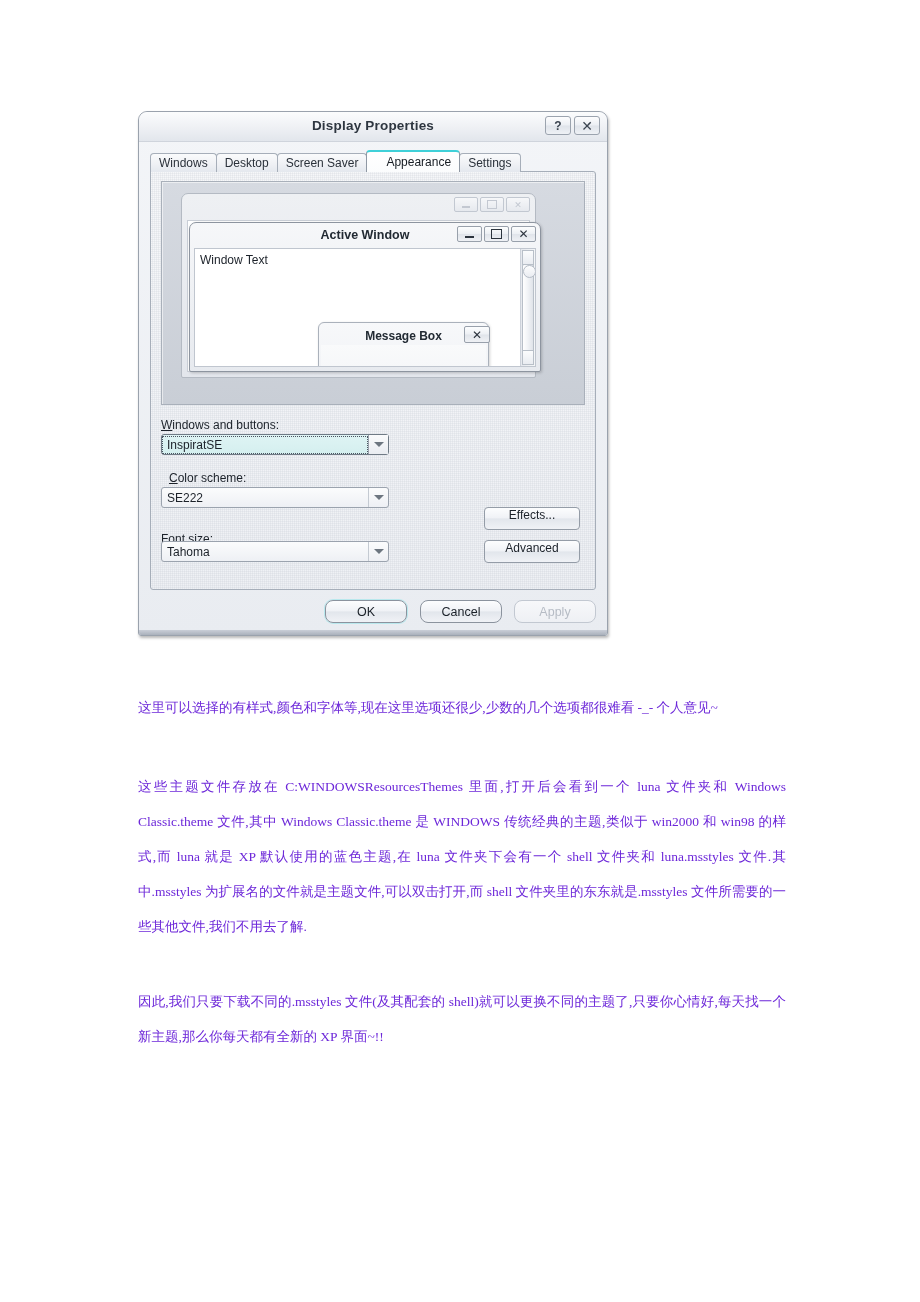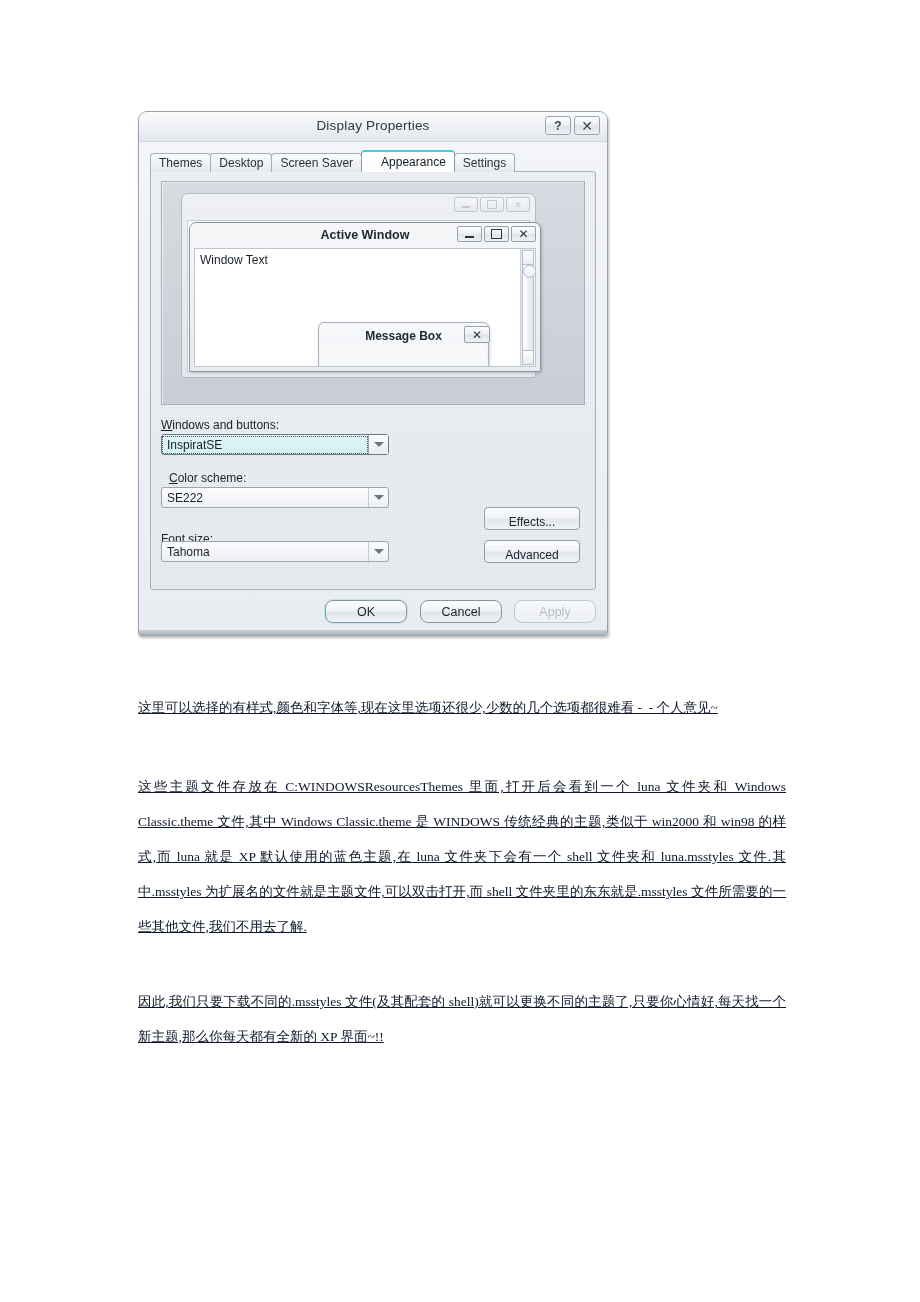--- a/index.html
+++ b/index.html
@@ -44,21 +44,21 @@
     height: 29px;
     border-radius: 8px 8px 0 0;
     background: linear-gradient(to bottom, #fbfcfd 0%, #eef0f4 55%, #e2e6ec 100%);
     border-bottom: 1px solid #cfd4dc;
   }
   .titlebar-text {
     position: absolute;
     left: 0; right: 0; top: 6px;
     text-align: center;
     font-size: 13.5px;
-    font-weight: normal;
+    font-weight: bold;
     color: #2e3640;
     letter-spacing: .2px;
   }
   .caption-buttons {
     position: absolute;
     right: 7px;
     top: 4px;
     display: flex;
     gap: 3px;
   }
@@ -404,21 +404,21 @@
   
   .side-btn {
     position: absolute;
     width: 96px;
     height: 23px;
     box-sizing: border-box;
     border: 1px solid #949ca7;
     border-radius: 4px;
     background: linear-gradient(to bottom, #fcfdfe 0%, #f0f2f6 47%, #e2e6ec 52%, #f0f2f6 100%);
     display: flex;
-    align-items: flex-end;
+    align-items: flex-start;
     justify-content: center;
     font-size: 12px;
     color: #1b2129;
   }
 
   
   .bottom-btn {
     position: absolute;
     width: 82px;
     height: 23px;
@@ -440,22 +440,21 @@
   }
 
   
   .doc {
     position: absolute;
     left: 138px;
     top: 690px;
     width: 648px;
     font-family: "Liberation Serif", "DejaVu Serif", serif;
     font-size: 13.5px;
-    color: #0f172a;
-    text-decoration: underline;
+    color: #6d28d9;
   }
   .para {
     line-height: 35px;
     margin: 0;
     text-align: justify;
   }
   .para.gap-a { margin-bottom: 44px; }
   .para.gap-b { margin-bottom: 40px; }
 </style>
 </head>
@@ -465,21 +464,21 @@
 
   <div class="titlebar">
     <div class="titlebar-text">Display Properties</div>
     <div class="caption-buttons">
       <div class="cap-btn help">?</div>
       <div class="cap-btn close">✕</div>
     </div>
   </div>
 
   <div class="tabstrip">
-    <div class="tab">Themes</div>
+    <div class="tab">Windows</div>
     <div class="tab">Desktop</div>
     <div class="tab">Screen Saver</div>
     <div class="tab selected">Appearance</div>
     <div class="tab">Settings</div>
   </div>
 
   <div class="tabpage">
 
     <div class="preview">
 

